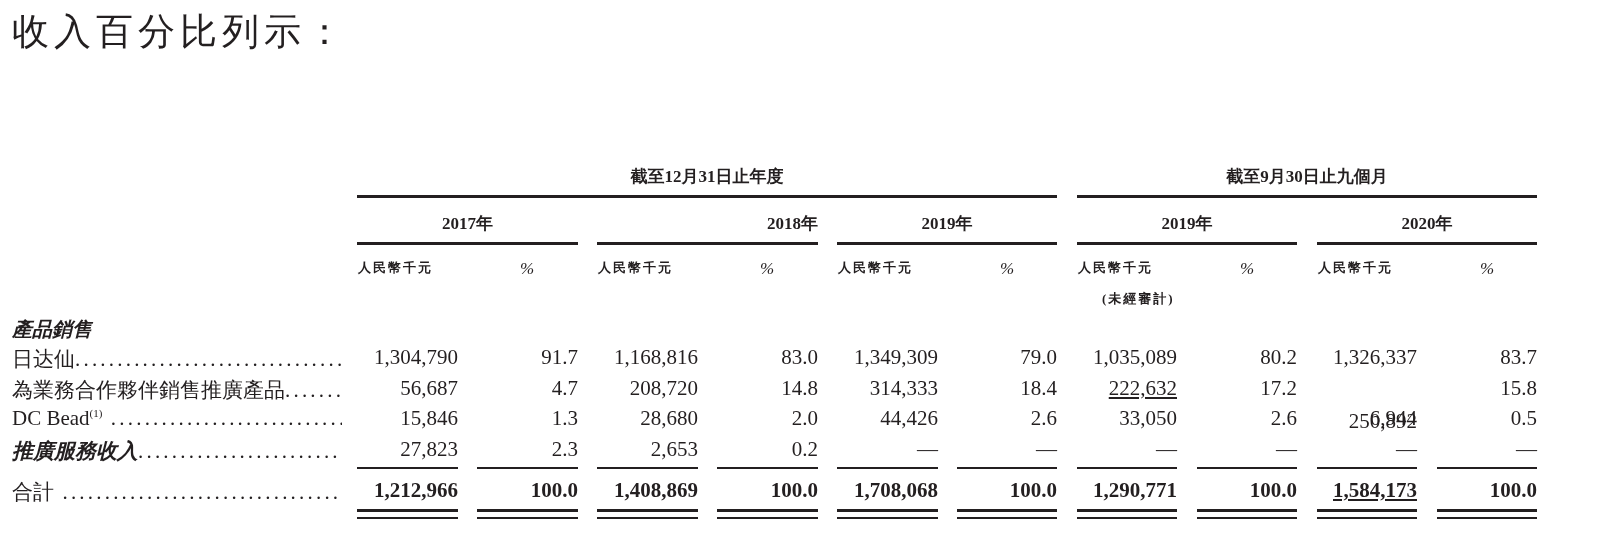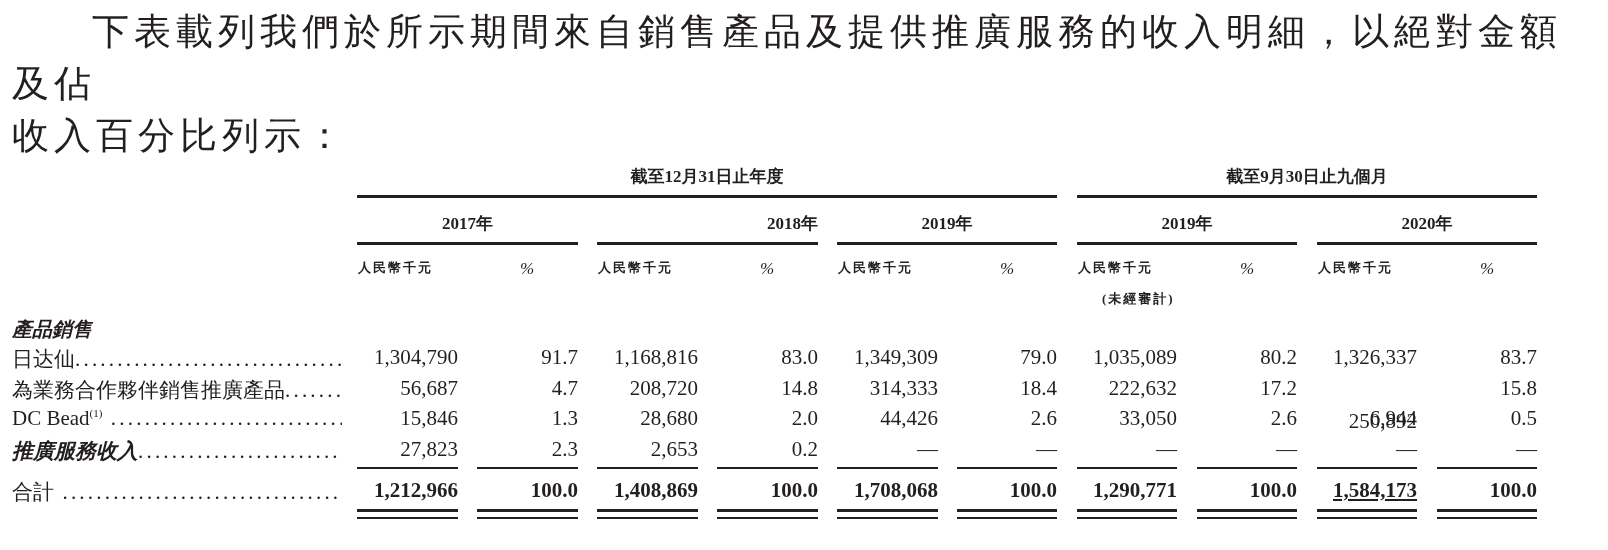--- a/index.html
+++ b/index.html
@@ -15,21 +15,20 @@
   .rowlabel { position:absolute; left:12px; font-size:21px; white-space:nowrap; overflow:hidden; width:330px; }
   .rowlabel.bi { font-weight:bold; font-style:italic; }
   .cell { position:absolute; font-size:21px; text-align:right; white-space:nowrap; }
   .cell.b { font-weight:bold; }
   sup { font-size:11px; }
 </style>
 </head>
 <body>
 
 <div class="intro">
-  <div><span class="indent"></span><span>下表載列我們於所示期間來自銷售產品及提供推廣服務的收入明細，以絕對金額及佔</span></div>
   <div>收入百分比列示：</div>
 </div>
 
 <div class="hdr" style="left:357px;width:700px;top:165px;">截至12月31日止年度</div>
 <div class="hdr" style="left:1077px;width:460px;top:165px;">截至9月30日止九個月</div>
 <div class="rule" style="left:357px;width:700px;top:195px;height:3px;"></div>
 <div class="rule" style="left:1077px;width:460px;top:195px;height:3px;"></div>
 
 <div class="hdr" style="left:357px;width:221px;top:212px;">2017年</div>
 <div class="hdr" style="left:597px;width:221px;top:212px;text-align:right;">2018年</div>
@@ -68,21 +67,21 @@
     <div class="cell" style="top: 345px; left: 1187px; width: 110px;">80.2</div>
     <div class="cell" style="top: 345px; left: 1307px; width: 110px;">1,326,337</div>
     <div class="cell" style="top: 345px; left: 1427px; width: 110px;">83.7</div>
     <div class="rowlabel" style="top: 376px;"><span>為業務合作夥伴銷售推廣產品</span><span style="font-weight: normal; font-style: normal; letter-spacing: 3.2px;">............................................</span></div>
     <div class="cell" style="top: 376px; left: 348px; width: 110px;">56,687</div>
     <div class="cell" style="top: 376px; left: 468px; width: 110px;">4.7</div>
     <div class="cell" style="top: 376px; left: 588px; width: 110px;">208,720</div>
     <div class="cell" style="top: 376px; left: 708px; width: 110px;">14.8</div>
     <div class="cell" style="top: 376px; left: 828px; width: 110px;">314,333</div>
     <div class="cell" style="top: 376px; left: 947px; width: 110px;">18.4</div>
-    <div class="cell" style="top: 376px; left: 1067px; width: 110px;">222,632</div>
+    <div class="cell" style="top: 376px; left: 1067px; width: 110px; text-decoration: underline;">222,632</div>
     <div class="cell" style="top: 376px; left: 1187px; width: 110px;">17.2</div>
     <div class="cell" style="top: 376px; left: 1307px; width: 110px; margin-top: 33px;">250,892</div>
     <div class="cell" style="top: 376px; left: 1427px; width: 110px;">15.8</div>
     <div class="rowlabel" style="top: 406px;"><span>DC Bead</span><sup>(1)</sup><span style="font-weight: normal; font-style: normal; letter-spacing: 3.2px;"> ..............................................................</span></div>
     <div class="cell" style="top: 406px; left: 348px; width: 110px;">15,846</div>
     <div class="cell" style="top: 406px; left: 468px; width: 110px;">1.3</div>
     <div class="cell" style="top: 406px; left: 588px; width: 110px;">28,680</div>
     <div class="cell" style="top: 406px; left: 708px; width: 110px;">2.0</div>
     <div class="cell" style="top: 406px; left: 828px; width: 110px;">44,426</div>
     <div class="cell" style="top: 406px; left: 947px; width: 110px;">2.6</div>

